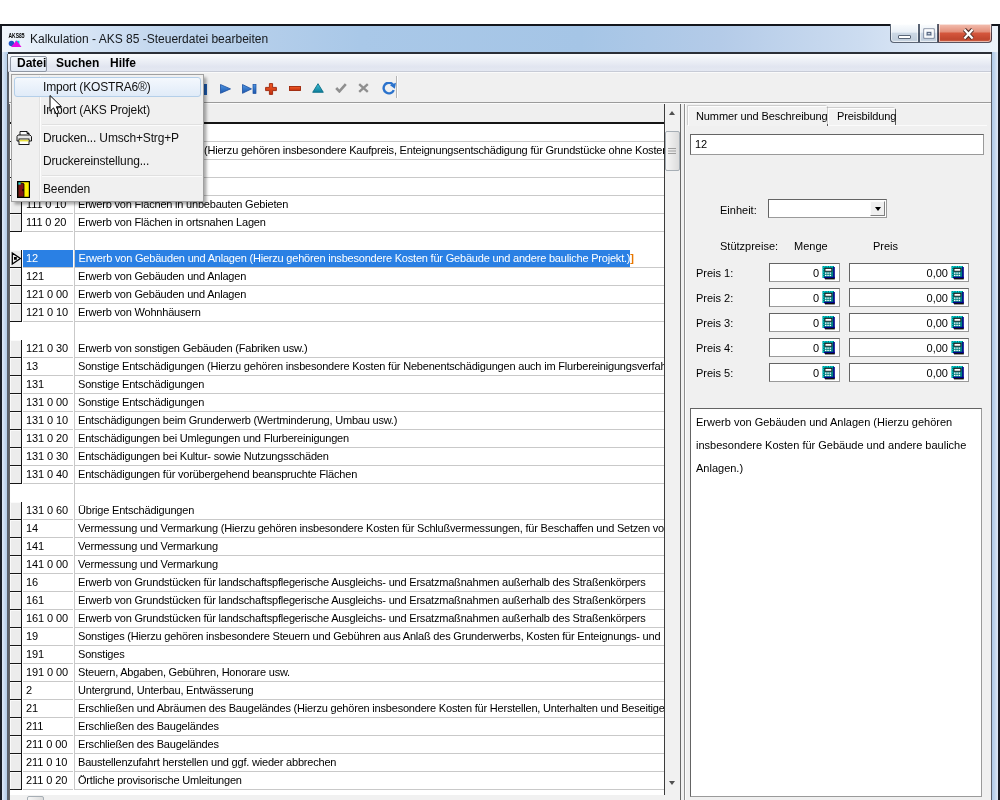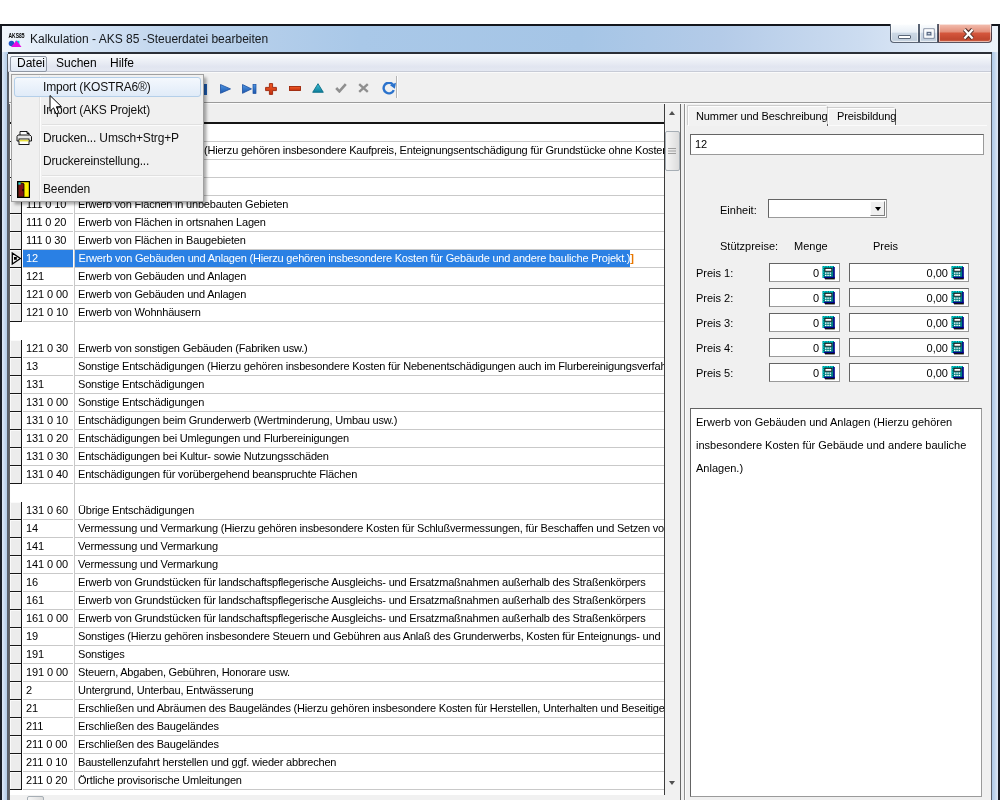--- a/index.html
+++ b/index.html
@@ -26,21 +26,21 @@
 .cap { position:absolute; top:0; height:19px; border:1px solid rgba(38,50,70,0.75); border-top:none; box-shadow:inset 0 0 0 1px rgba(255,255,255,0.55); }
 #capmin { left:0; width:29px; border-bottom-left-radius:4px; background:linear-gradient(180deg,#fbfdfe 0%,#e9eff6 45%,#ccd8e5 52%,#c2cfdd 88%,#d2dde9 100%); }
 #capmax { left:29px; width:19px; background:linear-gradient(180deg,#fbfdfe 0%,#e9eff6 45%,#ccd8e5 52%,#c2cfdd 88%,#d2dde9 100%); }
 #capclose { left:48px; width:54px; border-bottom-right-radius:4px; background:linear-gradient(180deg,#f3c0b2 0%,#e4917c 42%,#d4563c 52%,#c0462e 85%,#d2684c 100%); }
 
 
 #menustrip { position:absolute; left:8px; top:30px; width:983px; height:18px;
   background:linear-gradient(180deg,#fbfcfd 0%,#eef1f7 35%,#e1e5f0 75%,#e4e8f2 100%); border-bottom:1px solid #c7cbd6; }
 #dateibox { position:absolute; left:9.5px; top:31.5px; width:37.5px; height:16px; border:1px solid #8f97a4; border-radius:2px;
   background:linear-gradient(180deg,#f5f8fc,#dfe7f3); }
-.mtop { position:absolute; top:31px; height:17px; line-height:17px; }
+.mtop { position:absolute; top:31px; height:17px; line-height:17px;font-weight:bold; }
 
 
 #toolstrip { position:absolute; left:8.5px; top:48px; width:982px; height:30px; background:#f0f0f0; border-top:1px solid #fafafa; }
 #tooledge { position:absolute; left:8.5px; top:78px; width:982px; height:2px; border-top:1px solid #9b9b9b; border-bottom:1px solid #fbfbfb; }
 #tooldiv { position:absolute; left:396px; top:52px; width:2px; height:22px; border-left:1px solid #b5b5b5; border-right:1px solid #fdfdfd; }
 .tbico { position:absolute; }
 
 
 #grid { position:absolute; left:8.5px; top:80px; width:672.5px; height:709.5px; background:#fff; border-left:1px solid #666; border-right:1px solid #666; font-size:11px; }
 #gtitle { position:absolute; left:0; top:0; width:654px; height:19.5px; background:#efefef; border-bottom:2px solid #151515; }
@@ -195,25 +195,20 @@
 </div>
 <div class="grow" style="top:91.5px">
 <div class="ind"></div>
 <div class="ncell">111 0 10</div>
 <div class="dcell"><span class="dtext">Erwerb von Flächen in unbebauten Gebieten</span></div>
 </div>
 <div class="grow" style="top:109.5px">
 <div class="ind"></div>
 <div class="ncell">111 0 20</div>
 <div class="dcell"><span class="dtext">Erwerb von Flächen in ortsnahen Lagen</span></div>
-</div>
-<div class="grow" style="top:127.5px">
-<div class="ind"></div>
-<div class="ncell">111 0 30</div>
-<div class="dcell"><span class="dtext">Erwerb von Flächen in Baugebieten</span></div>
 </div>
 <div class="grow" style="top:145.5px">
 <div class="ind">
           <svg width="11" height="13" viewBox="0 0 11 13" style="position:absolute;left:1px;top:2.5px">
             <path d="M1.3,1 L9.4,6.5 L1.3,12 Z" fill="#ececec" stroke="#000" stroke-width="1.3"></path>
             <rect x="3" y="5" width="2.8" height="2.8" fill="#000"></rect>
           </svg>
         </div>
 <div class="ncell sel">12</div>
 <div class="dcell"><span class="selspan">Erwerb von Gebäuden und Anlagen (Hierzu gehören insbesondere Kosten für Gebäude und andere bauliche Projekt.)</span><span class="obr">]</span></div>

